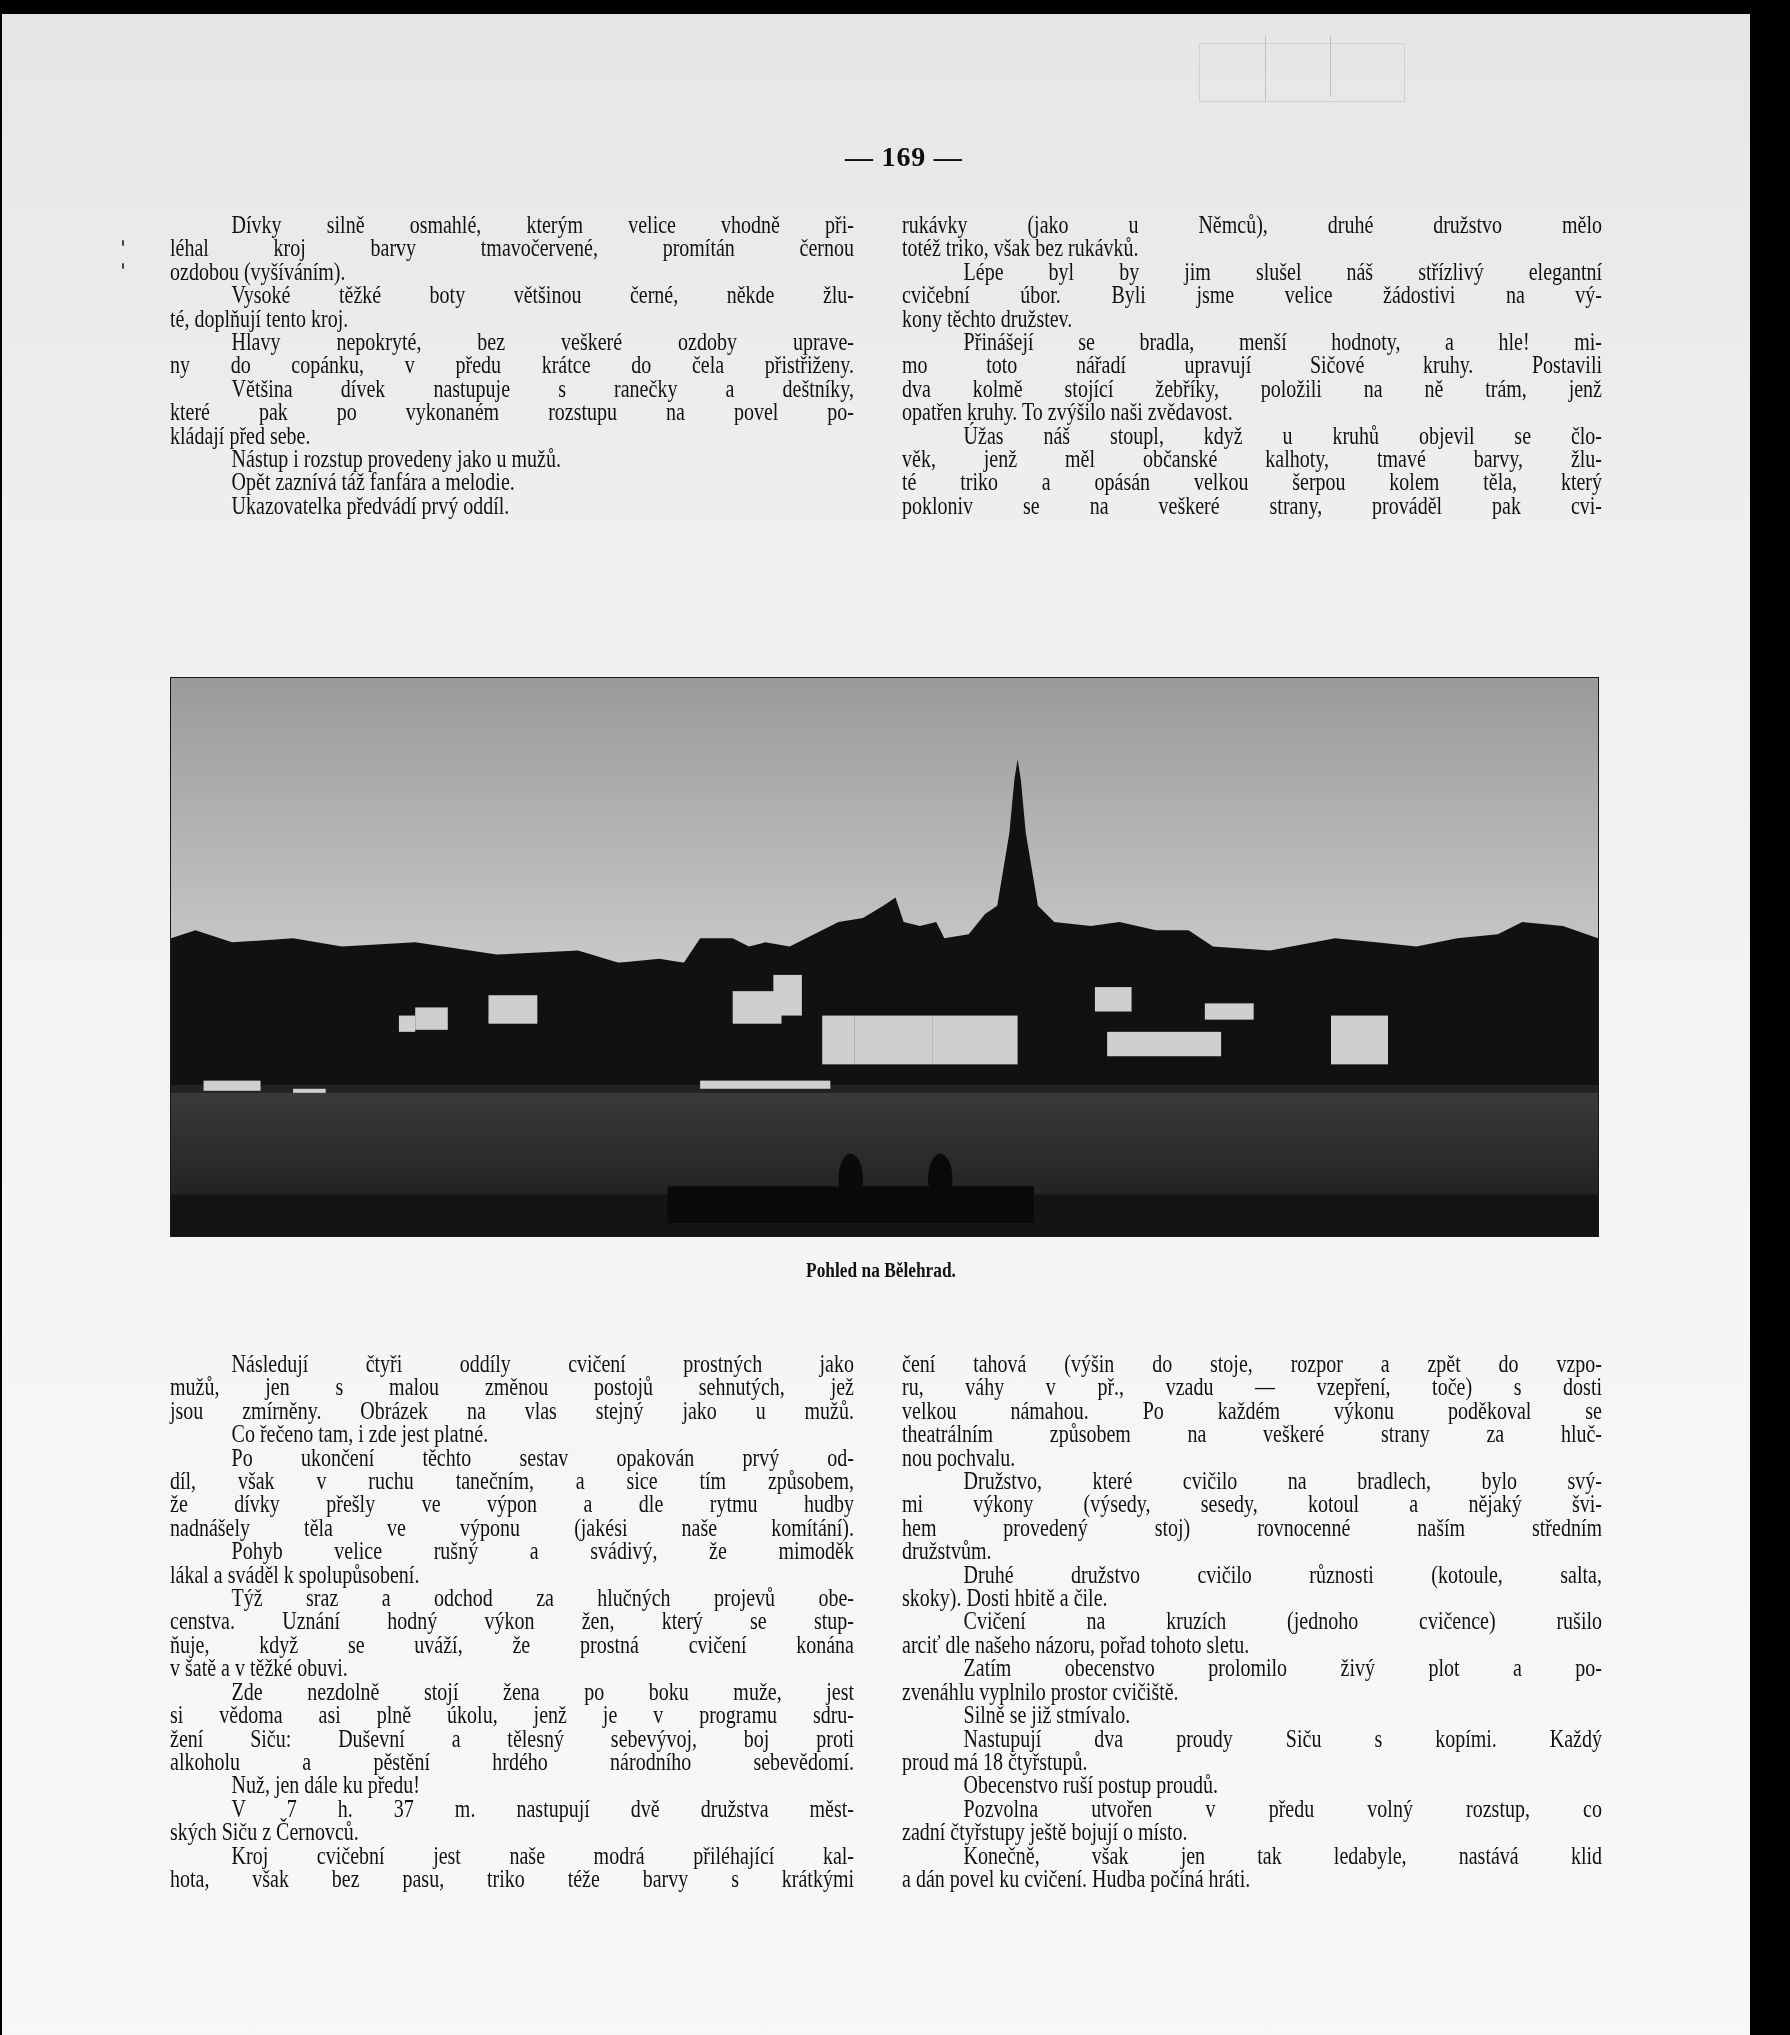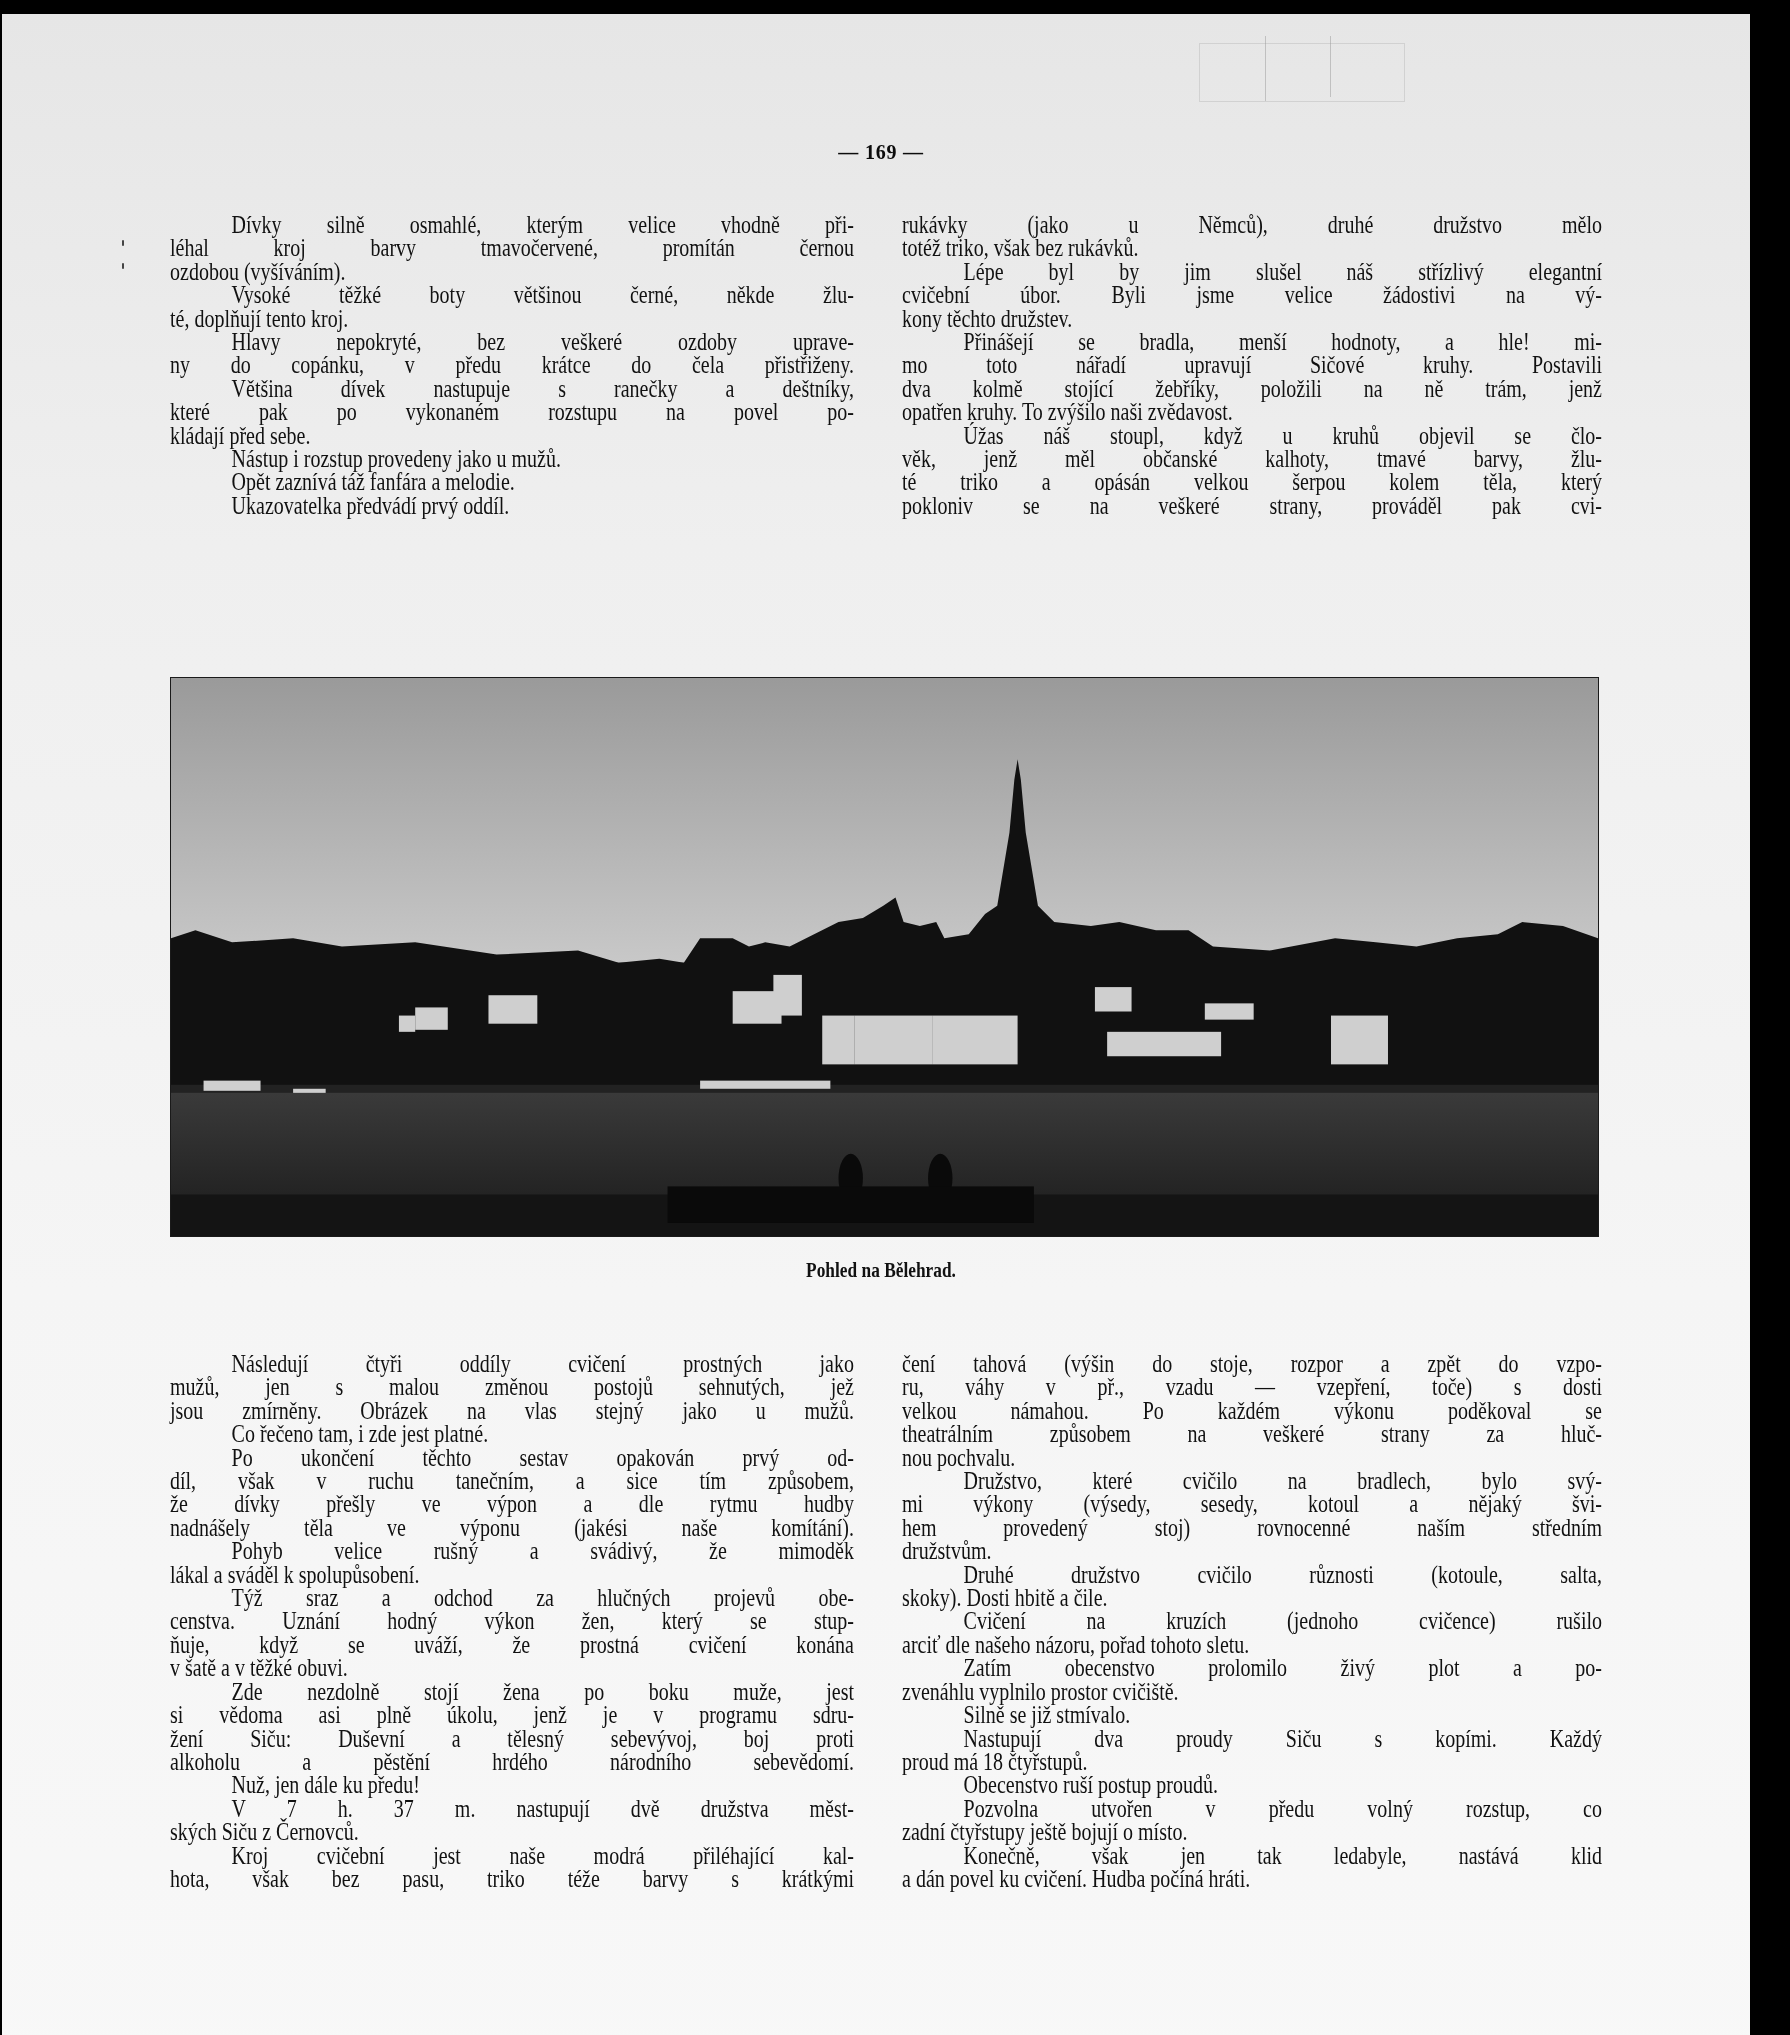--- a/index.html
+++ b/index.html
@@ -19,21 +19,21 @@
   .right-shadow { position:absolute; top:0; right:0; width:21px; height:100%; background:#000; }
   .stamp {
     position: absolute; left: 1197px; top: 29px; width: 204px; height: 57px;
     border: 1.2px solid rgba(120,120,120,0.35); opacity: .55;
   }
   .stamp::before{content:"";position:absolute;left:65px;top:-8.1px;width:1.2px;height:65px;background:rgba(90,90,90,.5);}
   .stamp::after{content:"";position:absolute;left:130px;top:-8.1px;width:1.2px;height:61px;background:rgba(90,90,90,.5);}
 
   .page-number {
     position: absolute; top: 127px; left: 798px; width: 163px;
-    text-align: center; font-weight: bold; font-size: 20px; color: #0c0c0c;
+    text-align: right; font-weight: bold; font-size: 28px; color: #0c0c0c;
     letter-spacing: 0.8px;
   }
   .col {
     position: absolute; color: #111;
     font-size: 25px; line-height: 23.4px;
     font-family: "Liberation Serif", serif;
     transform: scaleX(0.80); transform-origin: left top;
   }
   .col .line { white-space: nowrap; display: block; text-align: justify; text-align-last: justify; }
   .col .line.last { text-align-last: left; }

